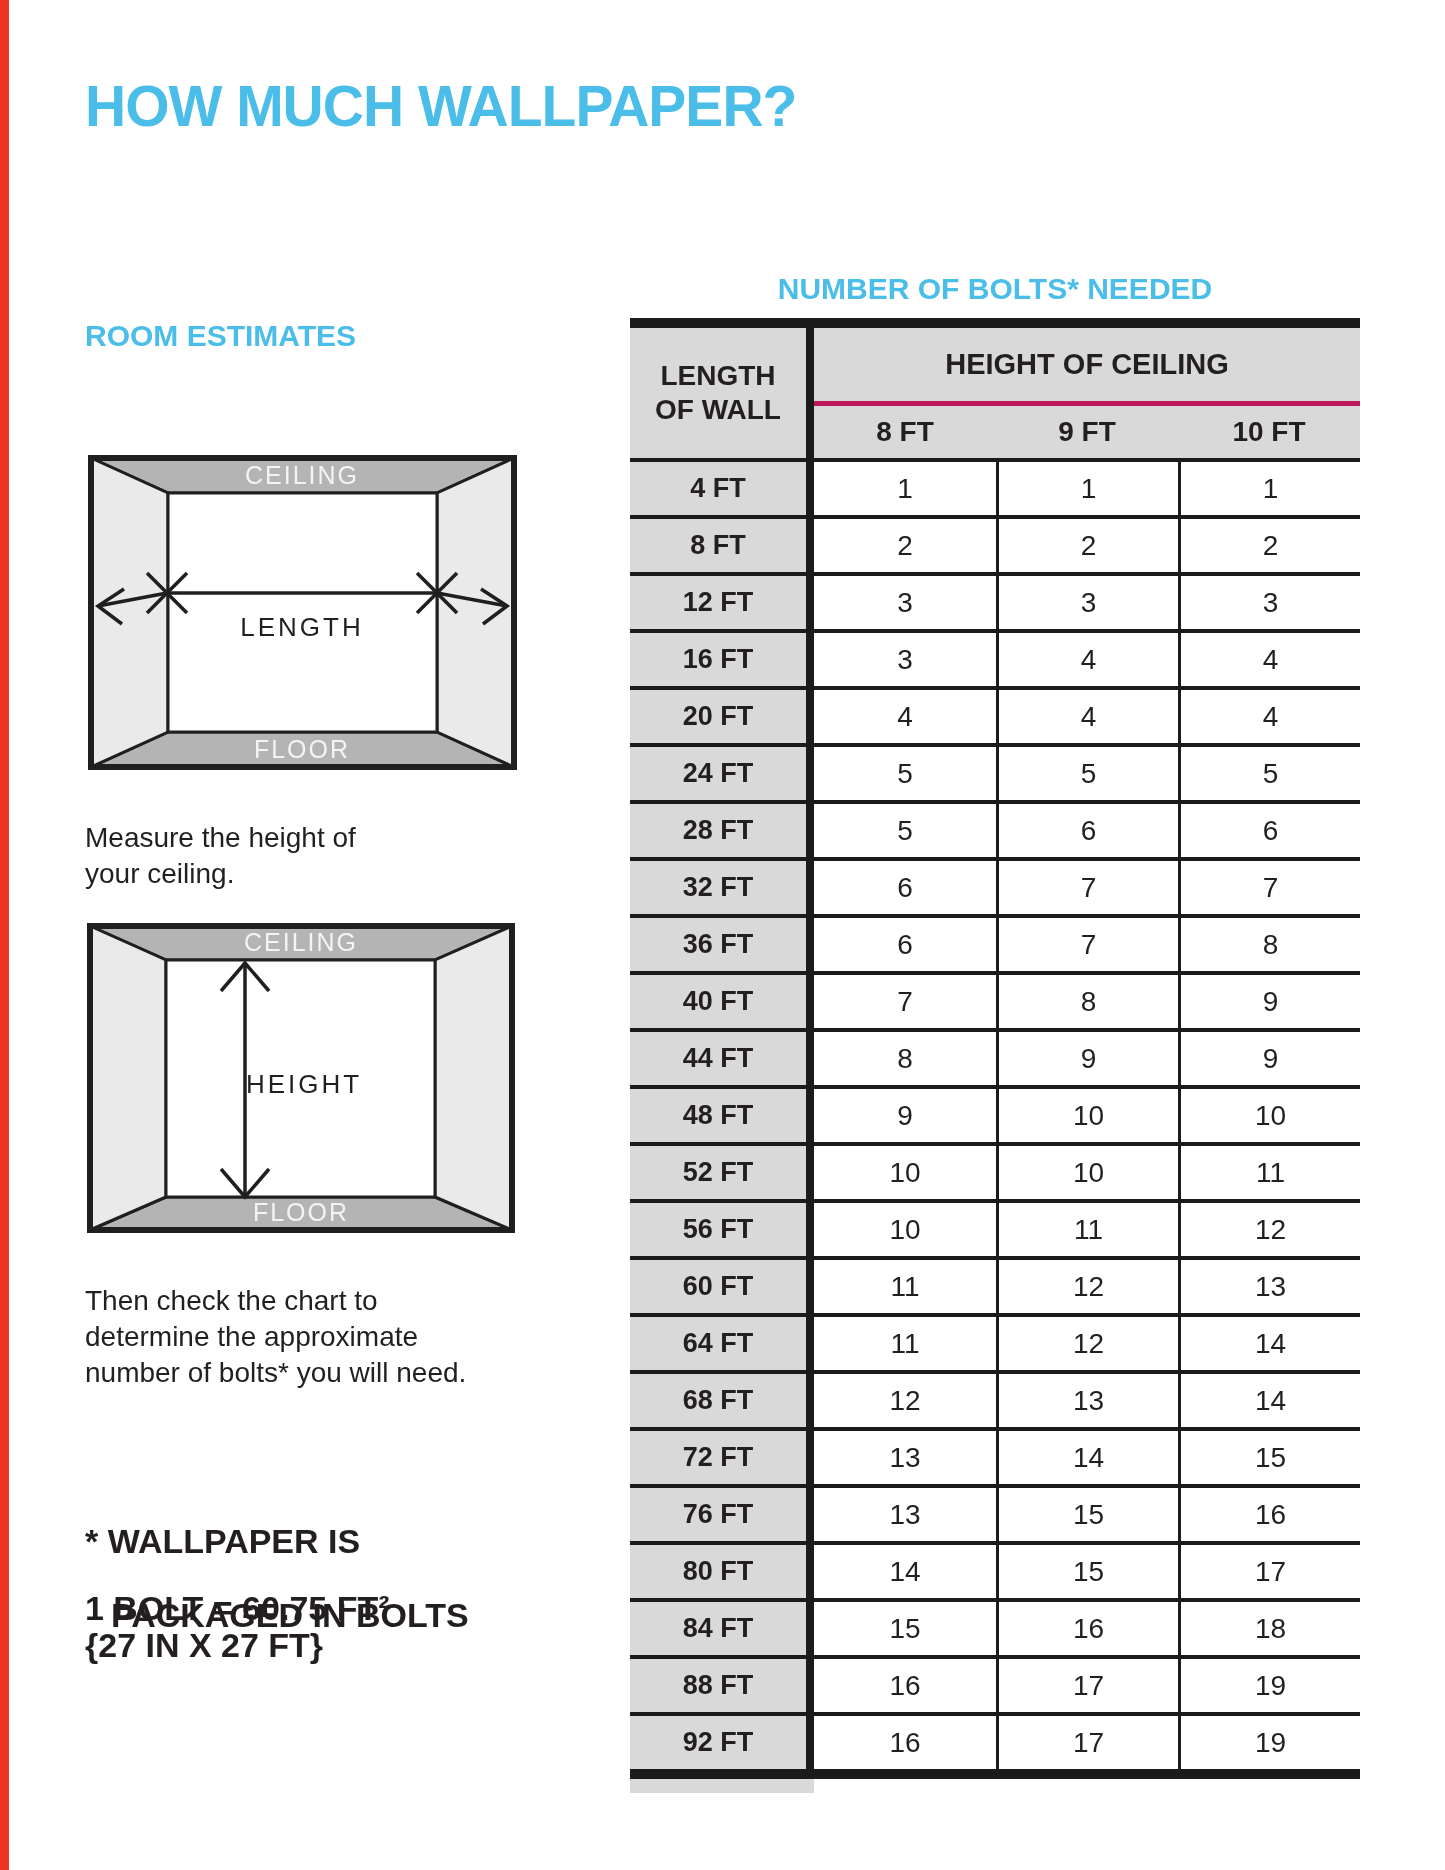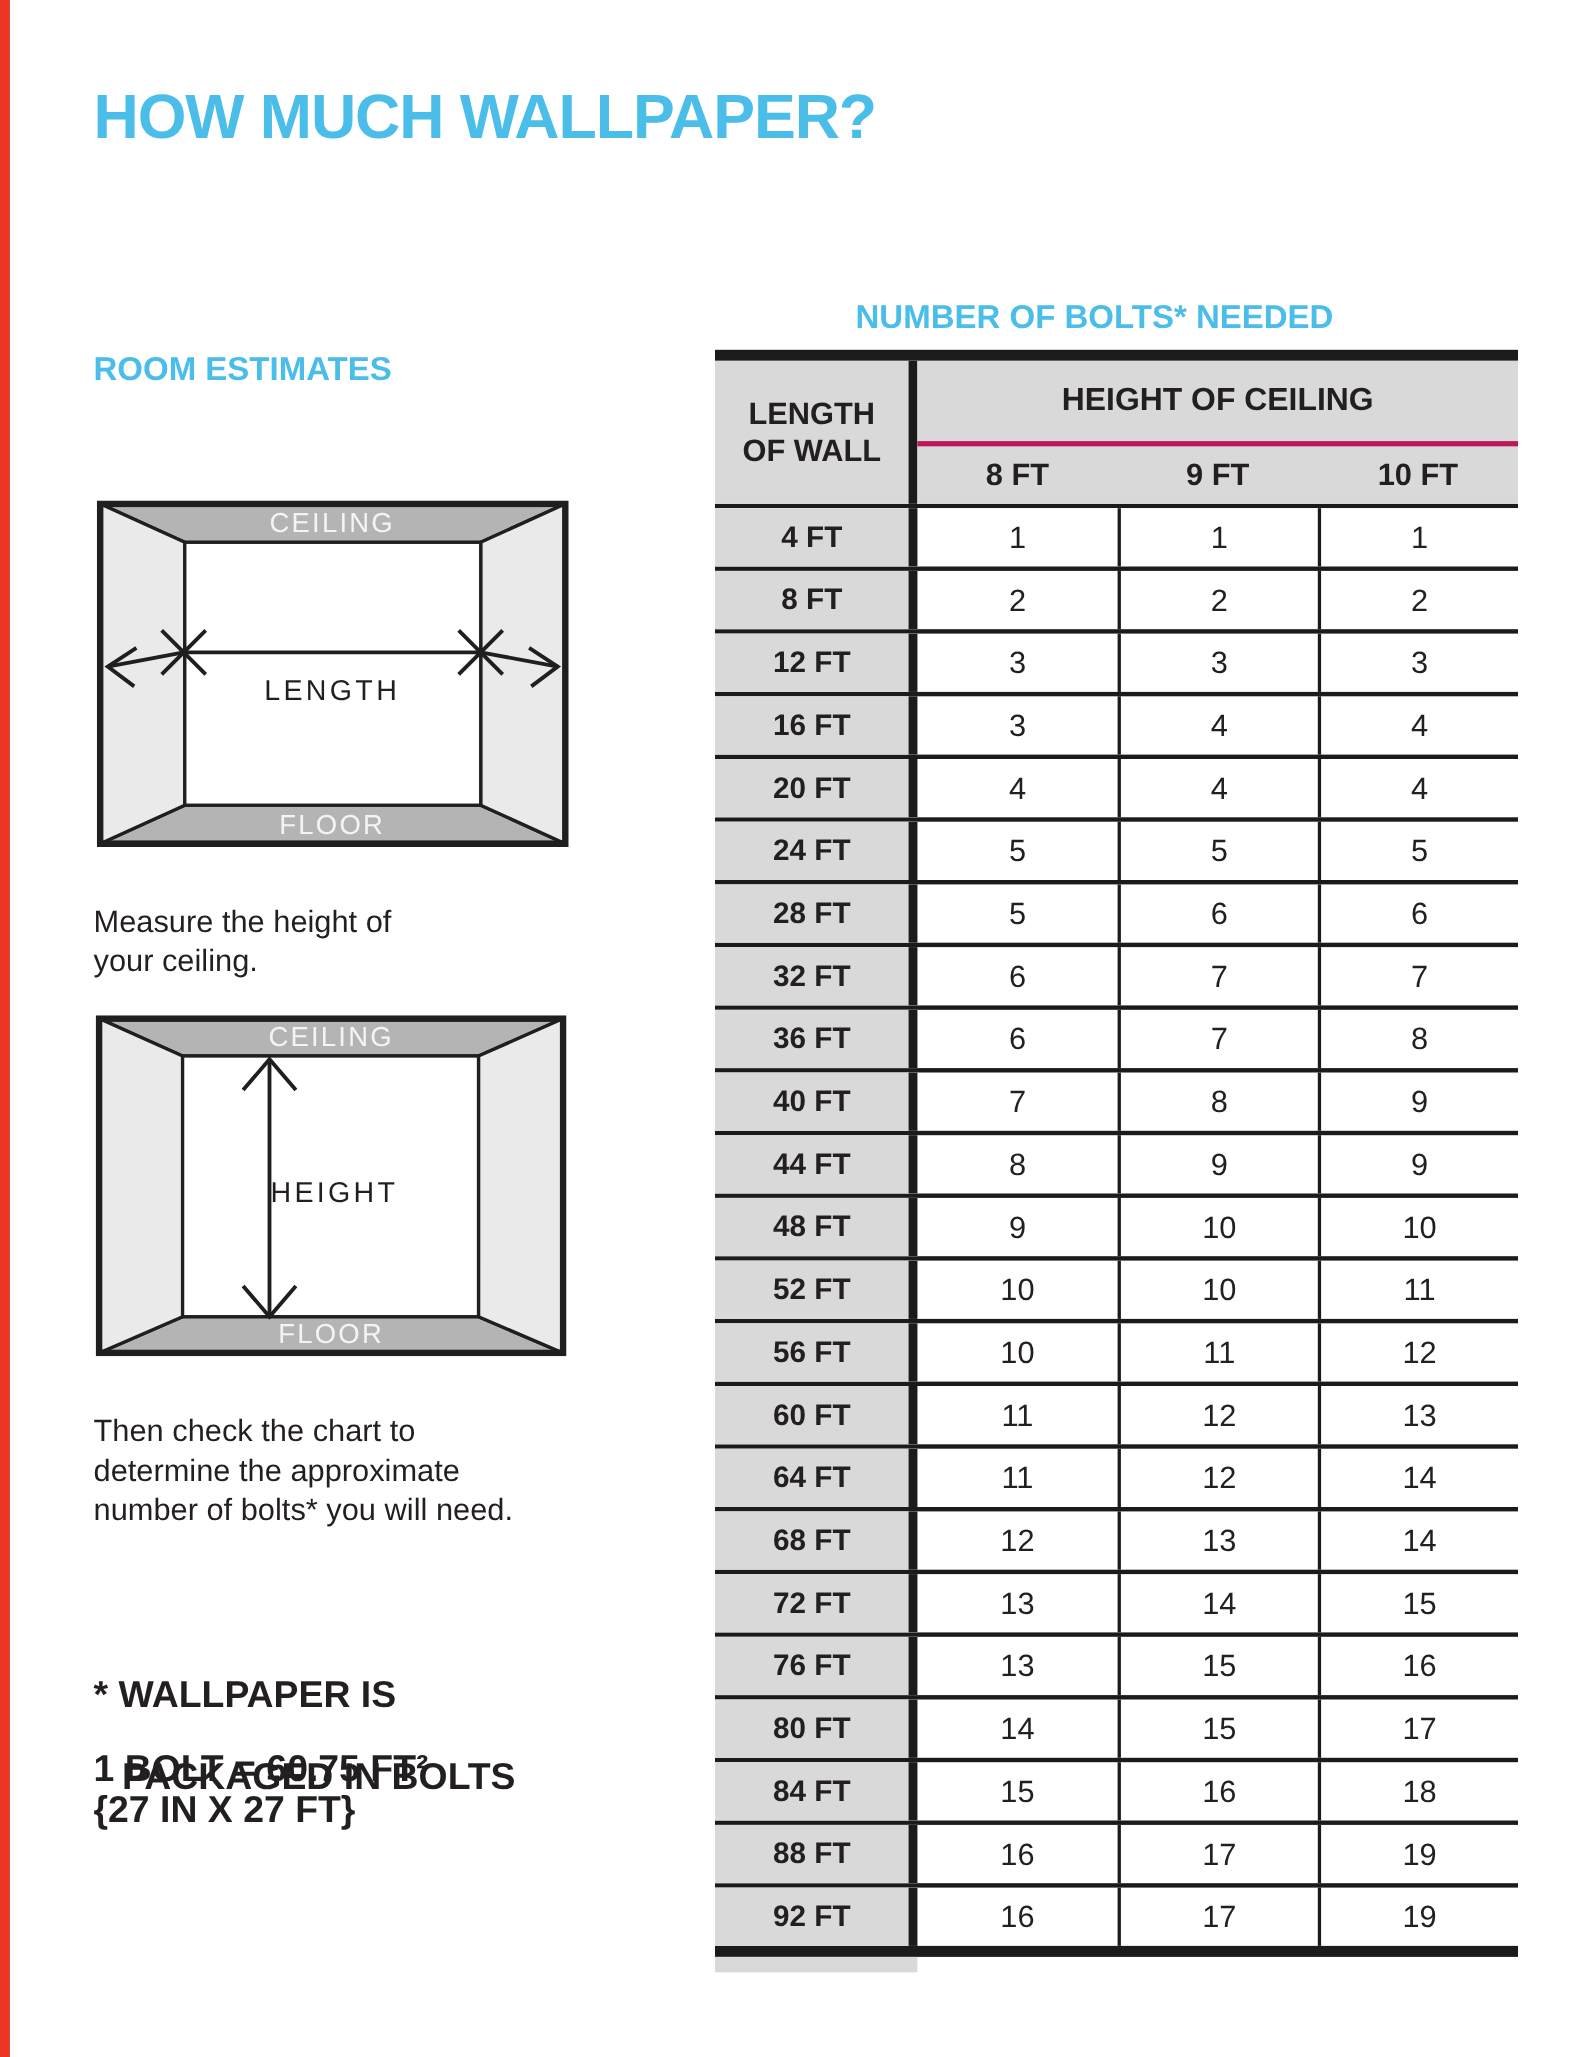--- a/index.html
+++ b/index.html
@@ -24,21 +24,21 @@
     position:absolute;left:85px;font-size:34px;line-height:37px;font-weight:bold;color:#231f20;white-space:pre-line;
   }
   .footnote-line2{padding-left:26px;}
   .diagram{position:absolute;}
   svg text{font-family:"Liberation Sans","DejaVu Sans",sans-serif;}
   .room-label{fill:#f4f4f4;font-size:25px;letter-spacing:2px;}
   .measure-label{fill:#231f20;font-size:26px;letter-spacing:3px;}
 
   
   *{box-sizing:border-box;}
-  .btable{position:absolute;left:630px;top:318px;width:730px;margin-left:20px;}
+  .btable{position:absolute;left:630px;top:318px;width:730px;}
   .bar-top,.bar-mid{width:730px;background:#1b1b1b;}
   .bar-top{height:10px;}
   .bar-mid{height:4px;}
   .thead{display:flex;width:730px;}
   .thead-label{
     width:184px;background:#d9d9d9;border-right:8px solid #1b1b1b;
     display:flex;align-items:center;justify-content:center;text-align:center;
     font-size:28px;font-weight:bold;line-height:1.2;padding:0 18px;
   }
   .thead-right{flex:1;display:flex;flex-direction:column;}

